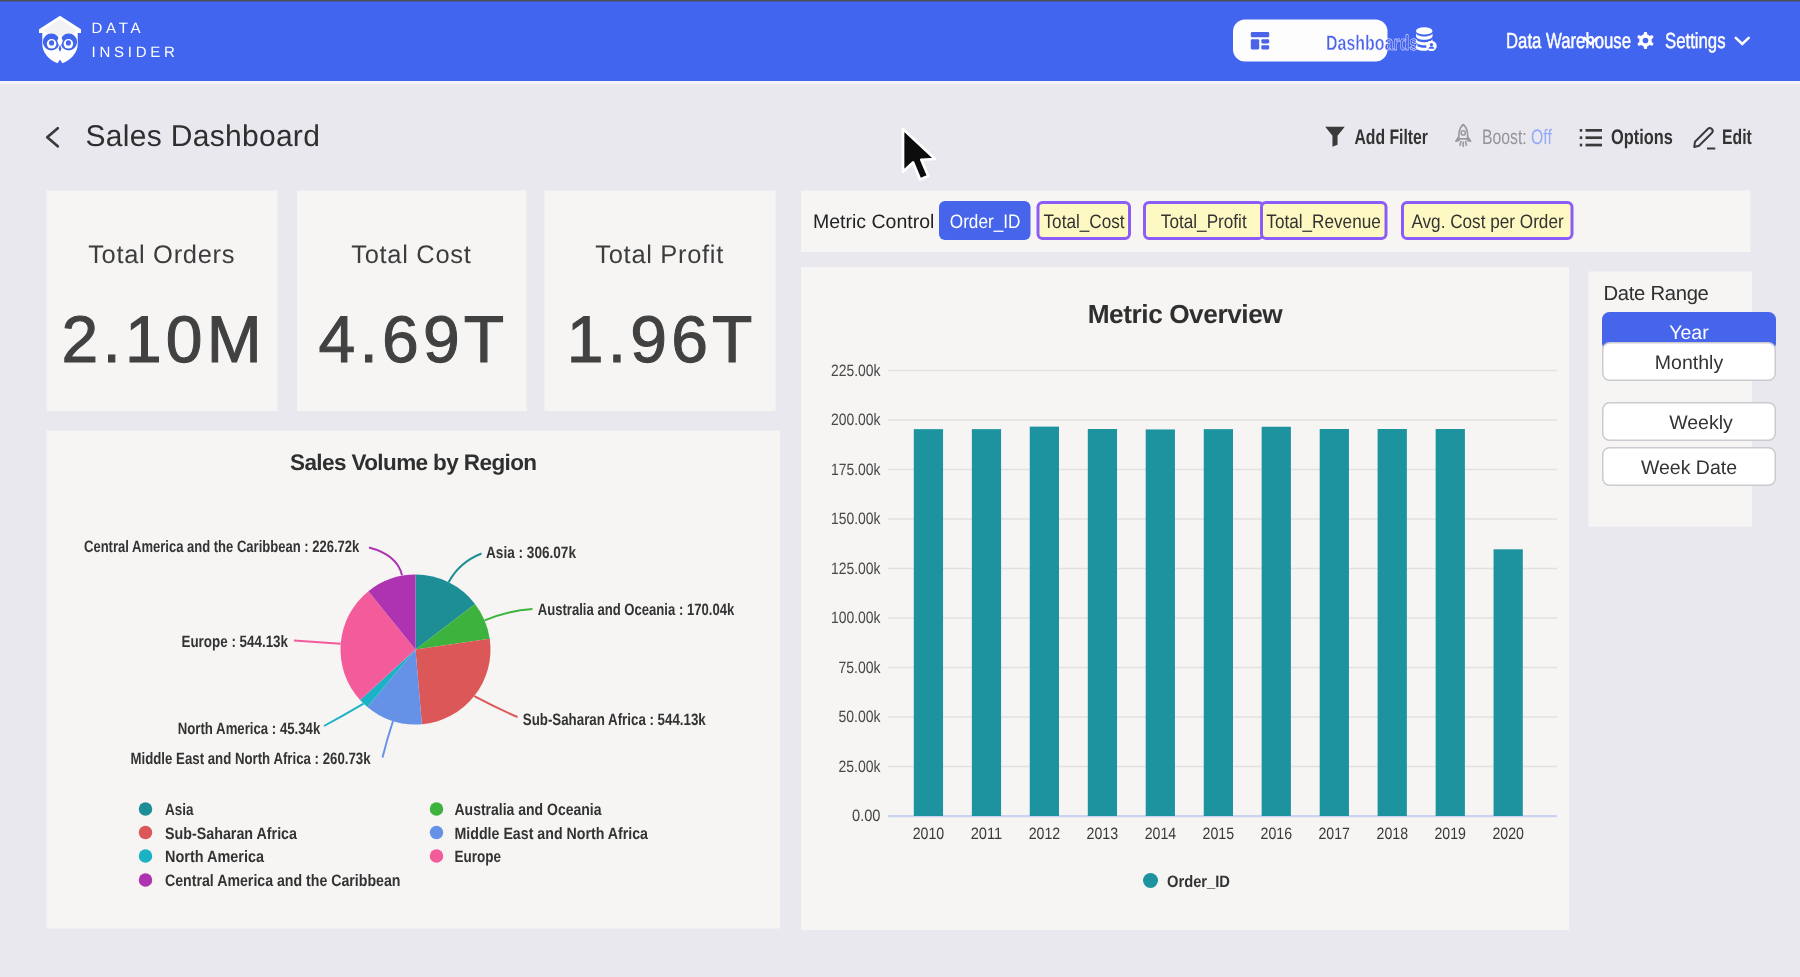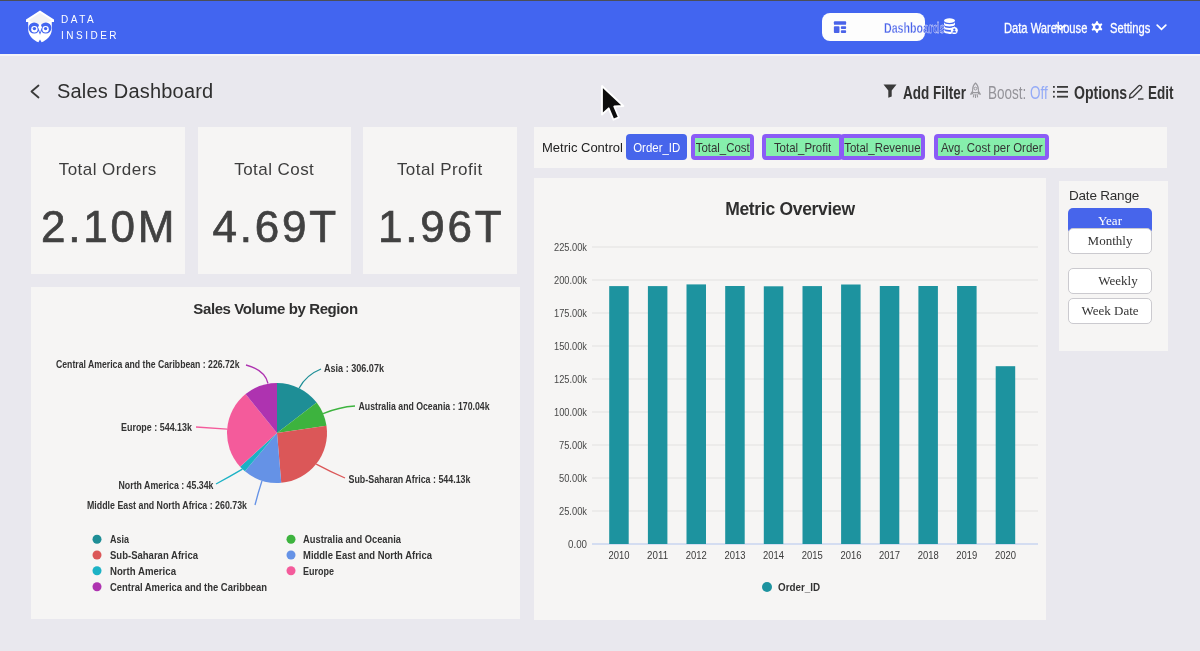--- a/index.html
+++ b/index.html
@@ -8,44 +8,44 @@
   .abs { position:absolute; }
 
   
   #nav { position:absolute; left:0; top:0; width:1200px; height:54px; background:#4265f0; }
   #logo-text { position:absolute; left:61px; top:12px; color:#fff; font-size:10px; font-weight:normal; letter-spacing:2.5px; line-height:15.5px; }
   #nav .cond { -webkit-text-stroke:0.3px #fff; }
 
   
   #titlebar { position:absolute; left:0; top:54px; width:1024px; height:61px; }
   #pagetitle { position:absolute; left:57px; top:26px; font-size:20px; color:#2f2f2f; letter-spacing:0.2px; }
-  .action { position:absolute; top:29px; font-size:18px; color:#333; font-weight:bold; white-space:nowrap; }
+  .action { position:absolute; top:29px; font-size:14px; color:#333; font-weight:bold; white-space:nowrap; }
   .cond { display:inline-block; transform:scaleX(0.75); transform-origin:0 50%; }
 
   
   .kpi { position:absolute; top:127px; width:153.5px; height:147px; background:#f6f5f4; text-align:center; }
   .kpi .t { margin-top:33px; font-size:17px; color:#3d3d3d; letter-spacing:0.45px; }
   .kpi .v { margin-top:22px; font-size:44px; color:#414141; font-weight:normal; -webkit-text-stroke:0.7px #414141; letter-spacing:2.8px; text-indent:2.8px; }
 
   
   #mc { position:absolute; left:534px; top:127px; width:633px; height:41px; background:#f6f5f4; }
   #mc .lbl { position:absolute; left:8px; top:0; height:41px; display:flex; align-items:center; font-size:13px; color:#222; }
-  .chip { position:absolute; top:7px; height:26px; border-radius:4px; font-size:13px; white-space:nowrap;  color:#333; background:#86efac; border:4px solid #8b5cf6; display:flex; align-items:center; justify-content:center; }
+  .chip { position:absolute; top:7px; height:26px; border-radius:4px; font-size:13px; white-space:nowrap;  color:#333; background:#fef9c3; border:2px solid #8b5cf6; display:flex; align-items:center; justify-content:center; }
   .chip.sel { background:#4765eb; color:#fff; border:none; }
   .chip span { display:inline-block; transform:scaleX(0.88); }
 
   
   #barcard { position:absolute; left:534px; top:178px; width:512px; height:442px; background:#f6f5f4; }
   #piecard { position:absolute; left:31px; top:287px; width:489px; height:332px; background:#f6f5f4; }
   .ctitle { text-align:center; font-size:18px; color:#2f2f2f;font-weight:bold; }
 
   
   #dr { position:absolute; left:1059px; top:181px; width:109px; height:170px; background:#f6f5f4; }
   #dr .h { margin:7px 0 0 10px; font-size:13.5px; color:#2f2f2f; font-weight:normal; letter-spacing:-0.2px; }
-  .drbtn { position:absolute; left:9px; width:84px; height:26px; border-radius:5px; background:#fff; border:1px solid #cbcacf; color:#333; font-size:13px; display:flex; align-items:center; justify-content:center;font-family:Liberation Serif, serif; }
+  .drbtn { position:absolute; left:9px; width:116px; height:26px; border-radius:5px; background:#fff; border:1px solid #cbcacf; color:#333; font-size:13px; display:flex; align-items:center; justify-content:center; }
   .drbtn.sel { background:#4765eb; color:#fff; border:none; }
 
   svg text { font-family:"Liberation Sans", sans-serif; }
 </style>
 </head>
 <body>
 <div style="position:absolute;left:0;top:0;width:1200px;height:1px;background:#4b4e57;z-index:10;"></div>
 
 <div id="nav">
   <svg class="abs" style="left:24px; top:10px;" width="32" height="33" viewBox="0 0 32 33">

